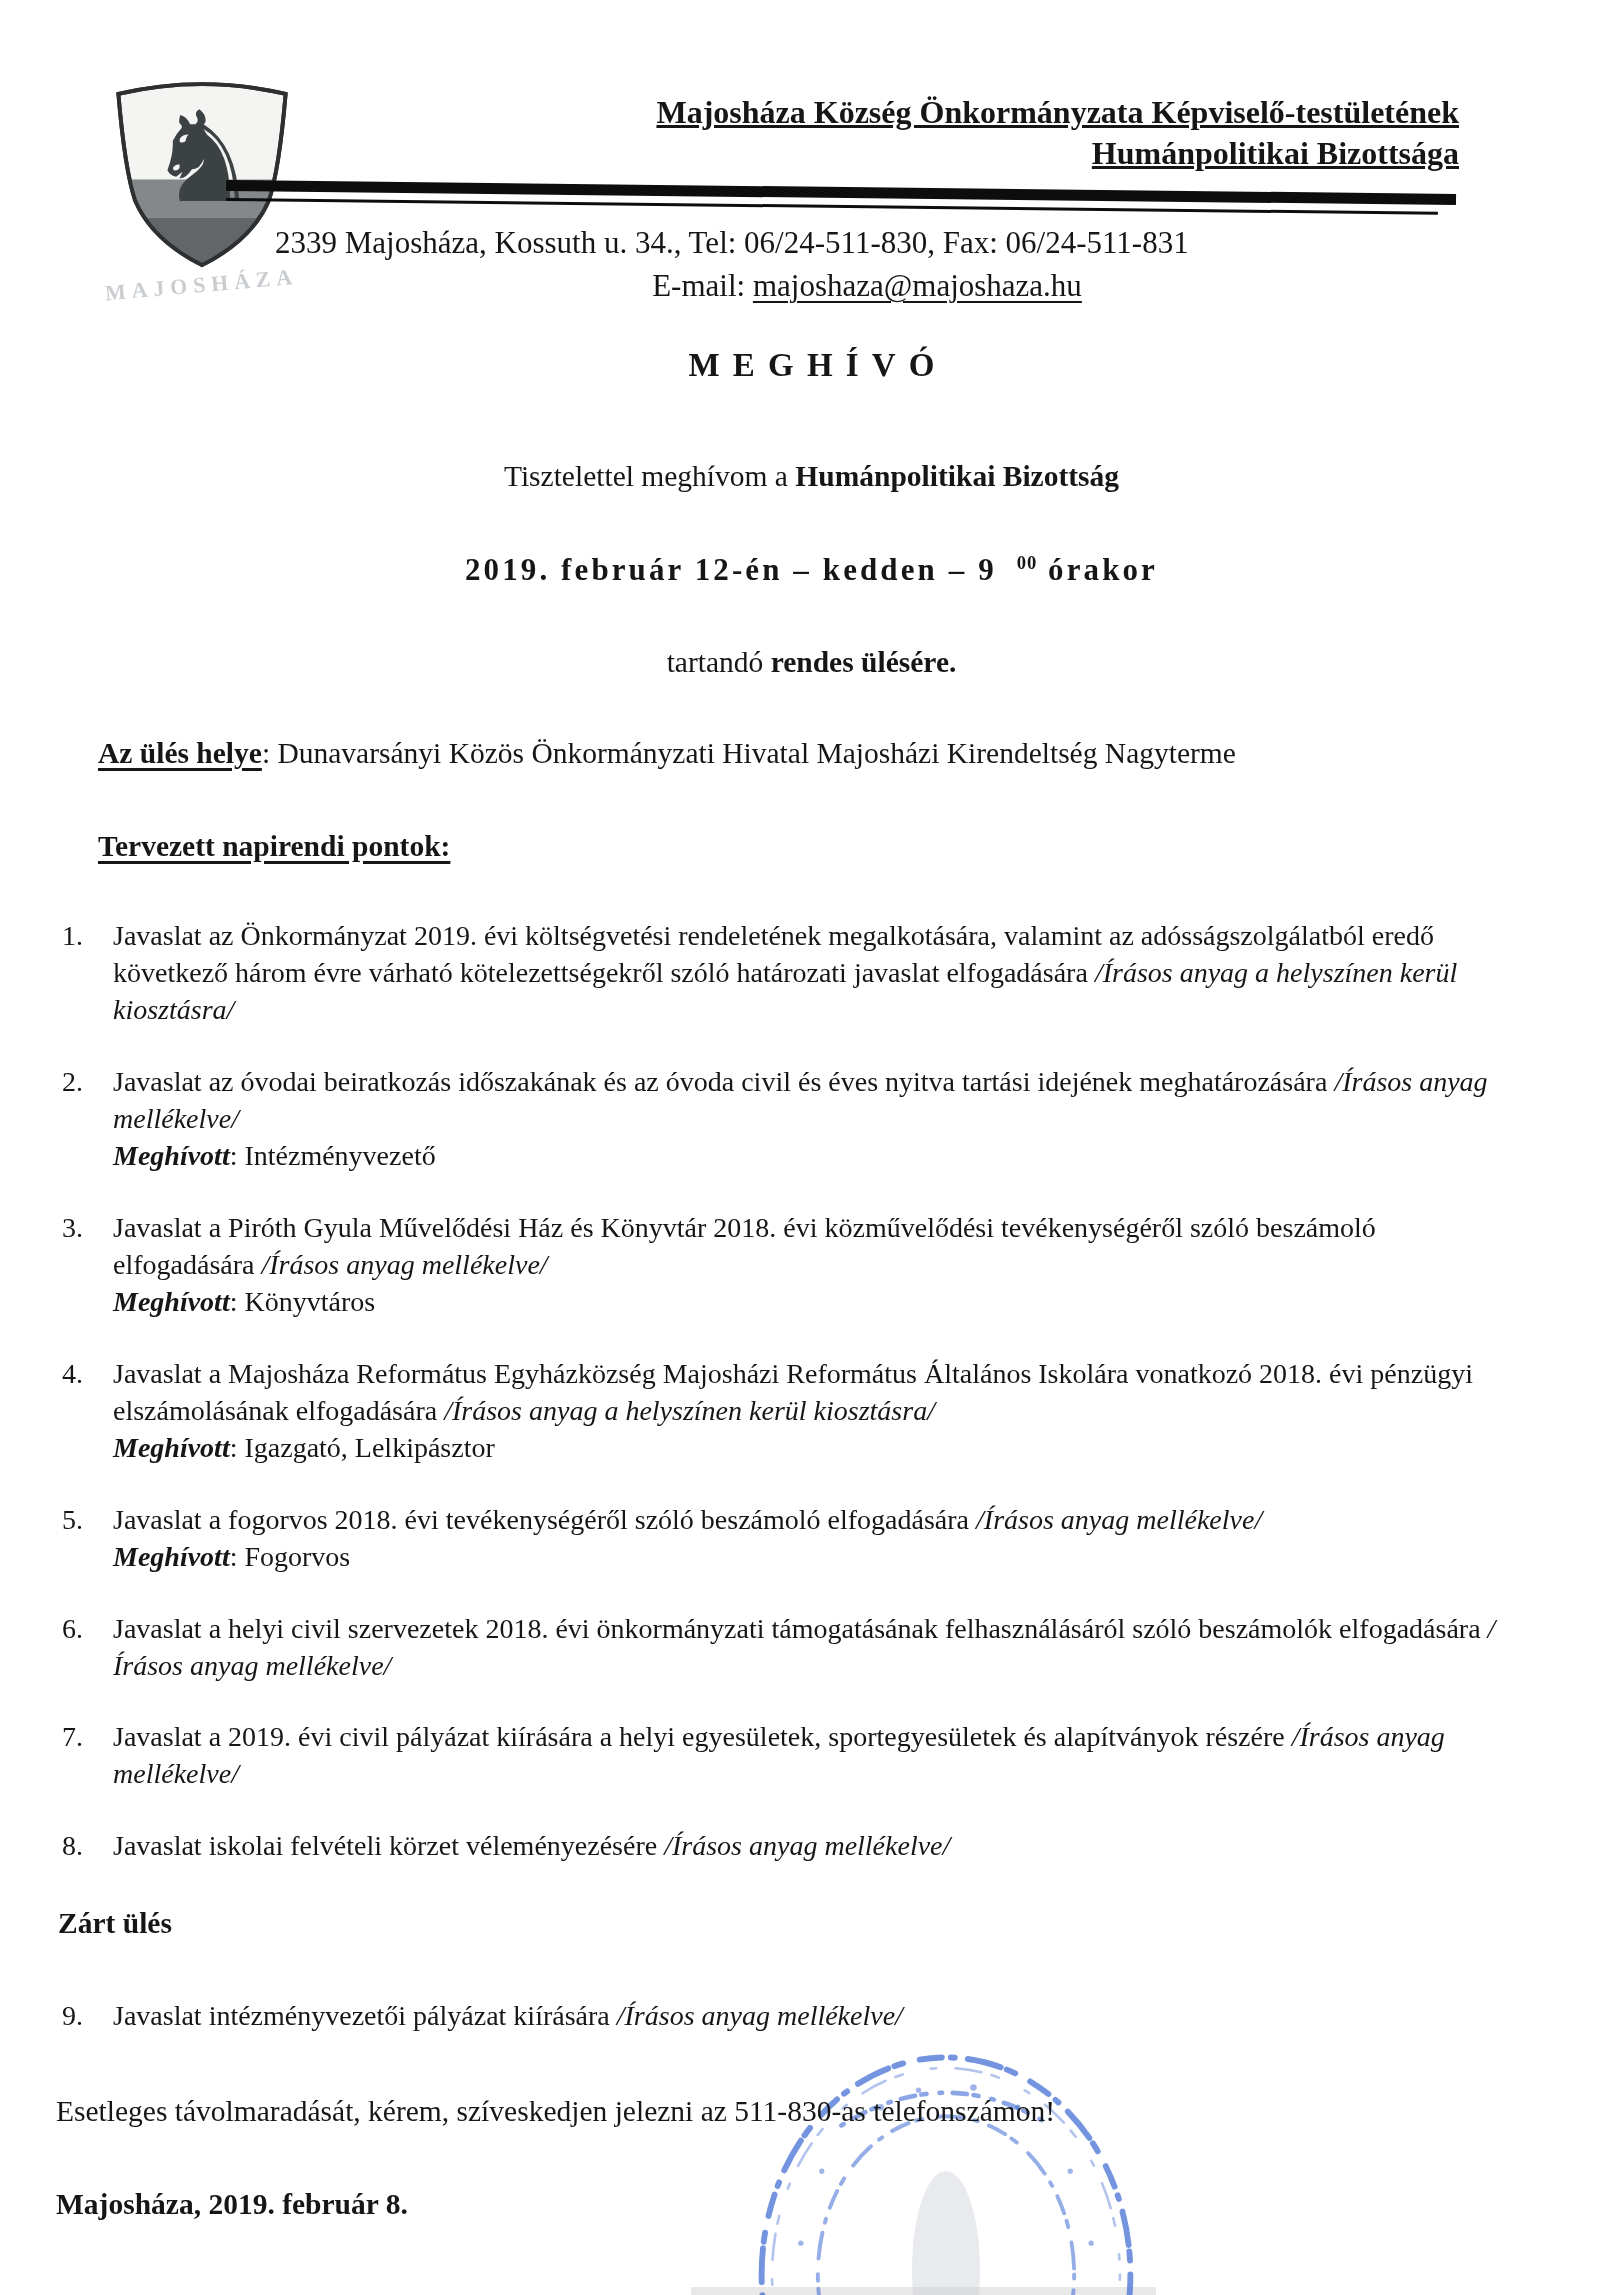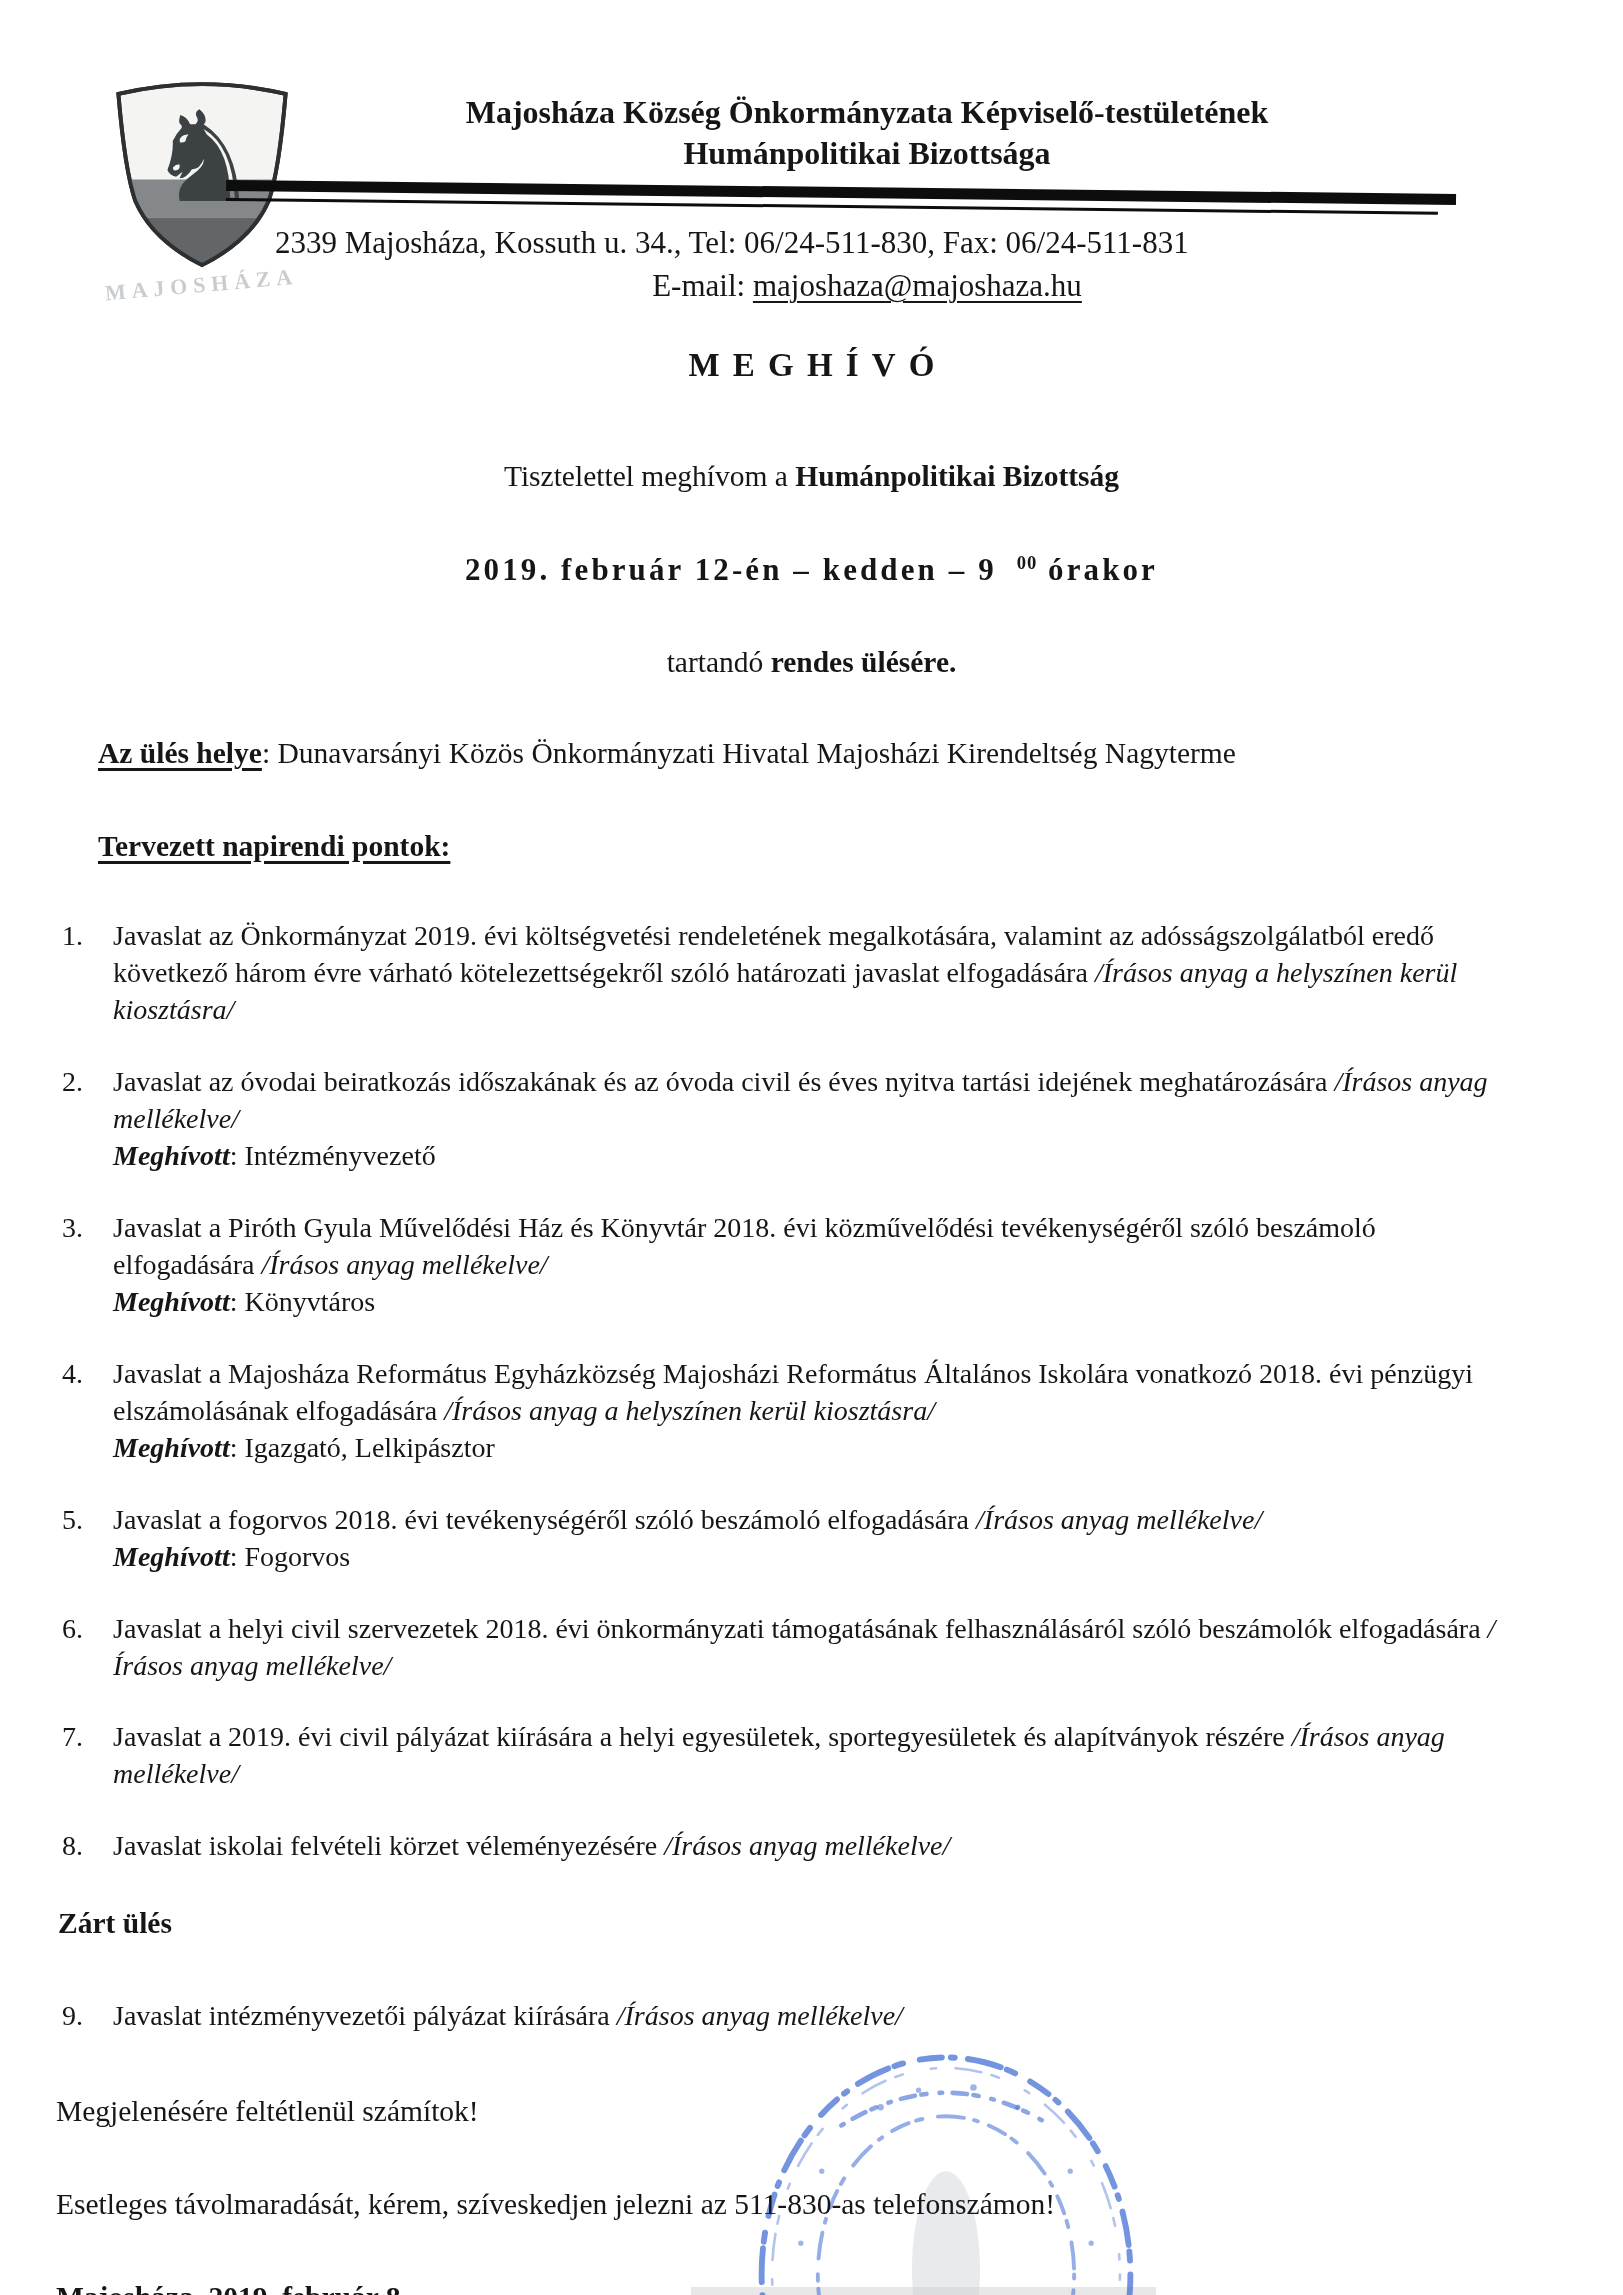--- a/index.html
+++ b/index.html
@@ -11,21 +11,21 @@
     font-family:"Liberation Serif", serif;
     color:#161616;
     -webkit-font-smoothing:antialiased;
   }
   
   .logo-wrap{position:absolute;left:97px;top:73px;width:209px;text-align:center;}
   .logo-caption{
     margin-top:1.3px;color:#a7acb2;opacity:.6;font-weight:bold;
     font-size:22px;letter-spacing:5.9px;transform:rotate(-5deg);
   }
-  .header-center{margin:92px 164px 0 275px;text-align:center;}
+  .header-center{margin:92px 164px 0 275px;text-align:right;text-decoration:underline;}
   .org-line{font-weight:bold;font-size:32px;line-height:1.28;}
   .divider-wrap{margin:13px 167px 0 226px;transform:rotate(0.65deg);}
   .divider-thick{height:11px;background:#0d0d0d;}
   .divider-thin{height:3.3px;background:#0d0d0d;margin-top:7.2px;width:98.5%;}
   .address-line{margin:17px 164px 0 275px;text-align:left;font-size:31px;}
   .email-line{margin:6.5px 164px 0 275px;text-align:center;font-size:31px;}
   .email-addr{text-decoration:underline;text-decoration-thickness:2px;text-underline-offset:4.6px;color:#161616;}
   
   .title-line{margin-top:43px;text-align:center;font-weight:bold;font-size:33px;letter-spacing:.40em;text-indent:.40em;}
   .intro-line{margin-top:76px;text-align:center;font-size:29.5px;}
@@ -187,21 +187,20 @@
 
   <div class="closed-list">
     <div class="agenda-item">
       <span class="item-num">9.</span>
       <div class="item-body">
         <span>Javaslat intézményvezetői pályázat kiírására </span><span class="attachment">/Írásos anyag mellékelve/</span>
       </div>
     </div>
   </div>
 
-  <div class="para">Megjelenésére feltétlenül számítok!</div>
   <div class="para">Esetleges távolmaradását, kérem, szíveskedjen jelezni az 511-830-as telefonszámon!</div>
   <div class="para bold">Majosháza, 2019. február 8.</div>
 
   <div class="stamp">
     <svg width="406" height="255" viewBox="0 0 620 390">
       <g fill="none" stroke="#3f6bd3" stroke-linecap="round">
         <ellipse cx="310" cy="348" rx="282" ry="332" stroke-width="9" stroke-dasharray="34 14 6 20 52 10 14 26" opacity="0.72"></ellipse>
         <ellipse cx="310" cy="348" rx="266" ry="316" stroke-width="4" stroke-dasharray="8 30 40 16 12 44" opacity="0.40"></ellipse>
         <ellipse cx="310" cy="348" rx="196" ry="242" stroke-width="6" stroke-dasharray="6 18 28 12 10 24 40 16" opacity="0.55"></ellipse>
         <path d="M150 120 Q310 20 470 120" stroke-width="7" stroke-dasharray="4 16 22 10 8 20" opacity="0.6"></path>

